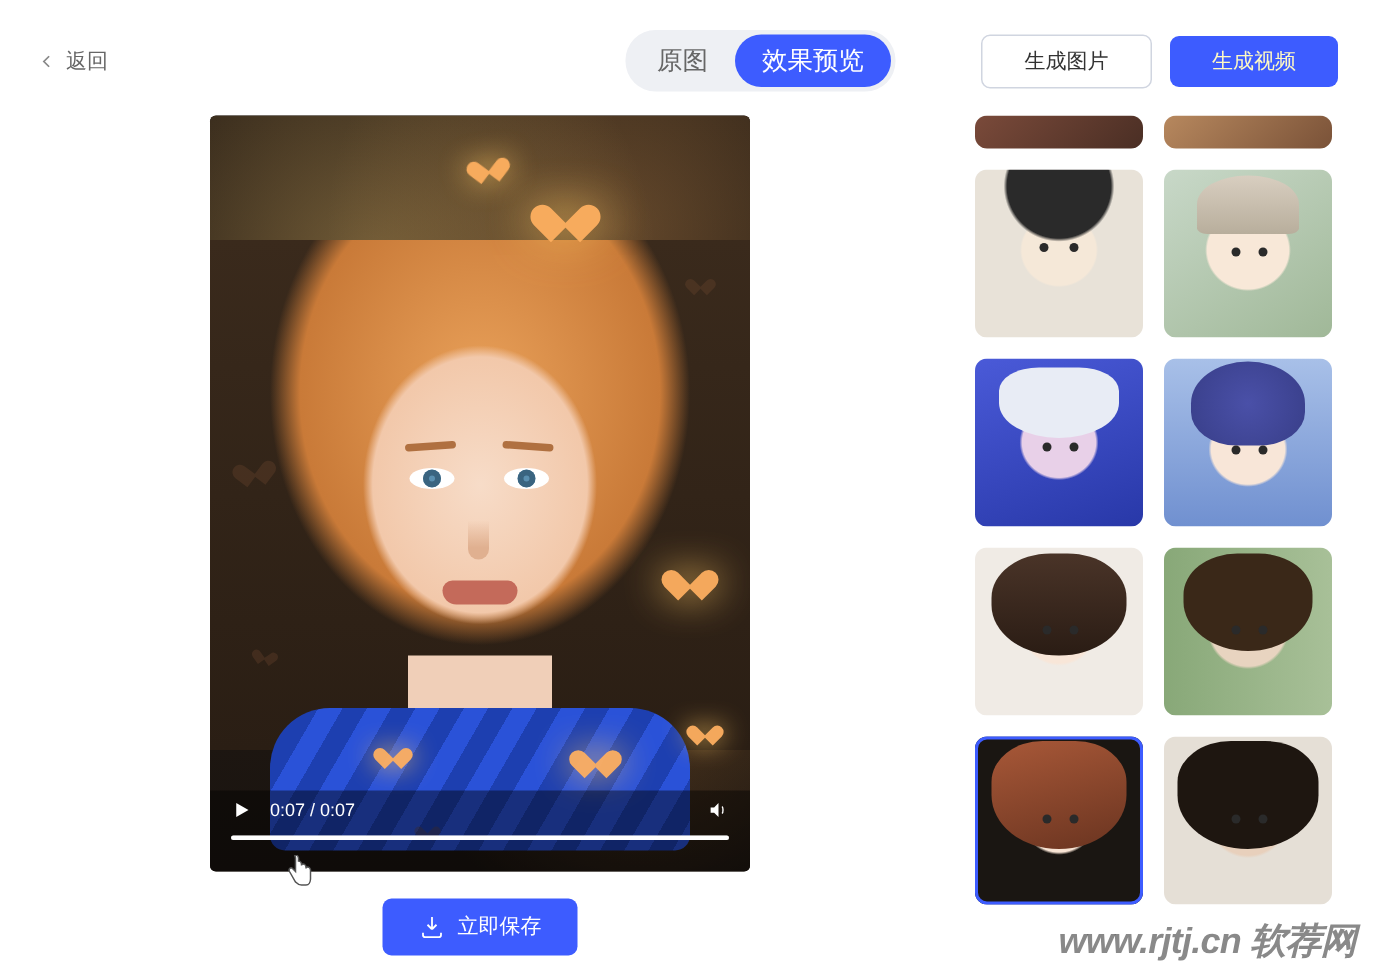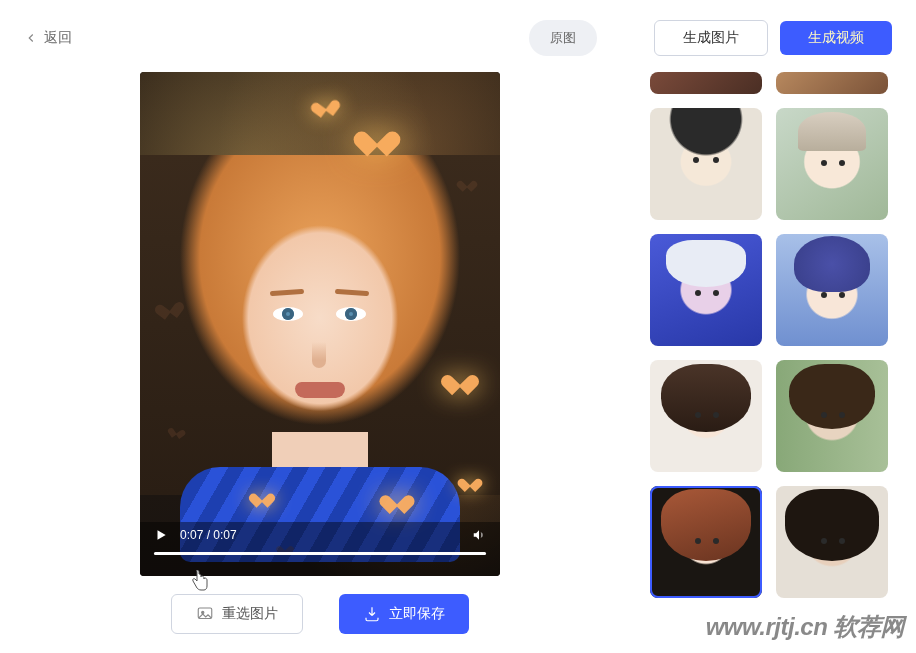--- a/index.html
+++ b/index.html
@@ -28,21 +28,21 @@
     .back-btn svg { width: 14px; height: 14px; }
     .spacer { flex: 1; }
     .toggle-group {
       display: flex;
       background: #eef0f4;
       border-radius: 20px;
       padding: 3px;
     }
     .toggle-item {
       padding: 6px 18px;
-      font-size: 13px;
+      font-size: 17px;
       color: #666;
       border-radius: 18px;
       cursor: pointer;
     }
     .toggle-item.active {
       background: #3d5cff;
       color: #fff;
     }
     .action-btn {
       padding: 8px 28px;
@@ -351,20 +351,21 @@
 <div class="header">
   <div class="back-btn">
     <svg viewBox="0 0 24 24" fill="none" stroke="#888" stroke-width="2">
         <polyline points="15 18 9 12 15 6"></polyline>
       </svg>
     <span>返回</span>
   </div>
   <div class="spacer"></div>
   <div class="toggle-group">
     <div class="toggle-item">原图</div>
+    <div class="toggle-item active">效果预览</div>
   </div>
   <div style="width:14px"></div>
   <button class="action-btn btn-outline">生成图片</button>
   <button class="action-btn btn-primary">生成视频</button>
 </div>
 
 <div class="main-area">
 
   <div class="preview-col">
     <div class="video-frame">
@@ -405,28 +406,20 @@
           <div class="progress-fill"></div>
         </div>
       </div>
     </div>
 
     <svg class="cursor-icon" width="20" height="22" viewBox="0 0 20 22">
       <path d="M7 2v9l-2-2c-1-1-3 0-2 2l4 7c1 1 2 2 4 2h3c2 0 3-2 3-4v-6c0-1-1-2-2-2s-1 1-1 1v-1c0-1-1-2-2-2s-1 1-1 1v-1c0-1-1-2-2-2V2c0-1-1-2-2-2S7 1 7 2z" fill="#fff" stroke="#555" stroke-width="1"></path>
     </svg>
 
     <div class="preview-actions">
-      <button class="small-btn btn-outline2">
-        <svg viewBox="0 0 24 24">
-            <rect x="3" y="4" width="18" height="14" rx="2"></rect>
-            <circle cx="9" cy="10" r="1.5" fill="#888"></circle>
-            <path d="M4 17l5-5 4 4 3-3 4 4"></path>
-          </svg>
-        <span>重选图片</span>
-      </button>
       <button class="small-btn btn-primary2">
         <svg viewBox="0 0 24 24">
             <path d="M12 3v11m0 0l-4-4m4 4l4-4M4 17v2a2 2 0 002 2h12a2 2 0 002-2v-2"></path>
           </svg>
         <span>立即保存</span>
       </button>
     </div>
   </div>
 
   <div class="sidebar-col">

